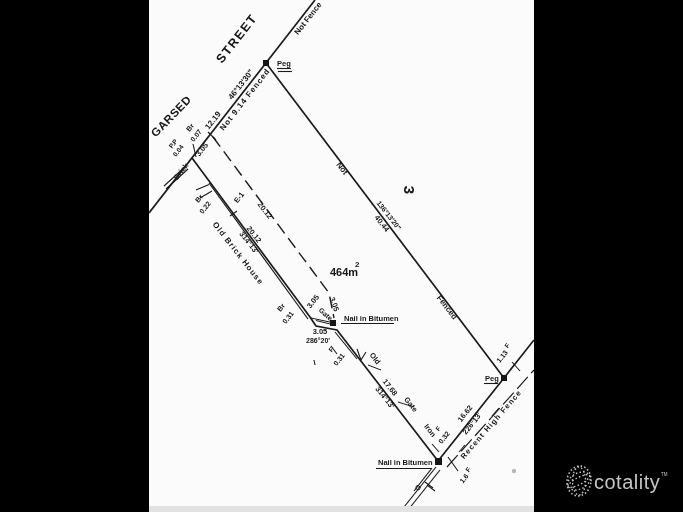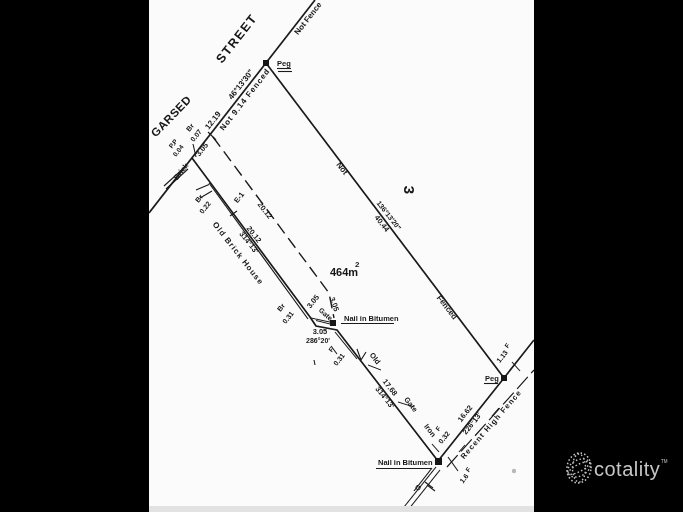--- a/index.html
+++ b/index.html
@@ -194,21 +194,21 @@
 
     <text x="470" y="471" font-size="6.5" transform="rotate(-52 470 471)" text-anchor="middle">F</text>
     <text x="466" y="480" font-size="7" transform="rotate(-52 466 480)" text-anchor="middle">1.6</text>
 
     <text x="420" y="489" font-size="7" transform="rotate(-52 420 489)" text-anchor="middle">G</text>
   </svg>
   </div>
 
   <div style="position:absolute;left:149px;top:506px;width:385px;height:6px;background:#e2e2e2;"></div>
 
-  <div style="position:absolute;left:563px;top:446px;width:112px;height:42px;">
+  <div style="position:absolute;left:563px;top:459px;width:112px;height:42px;">
     <svg width="112" height="42" viewBox="0 0 112 42">
 
       <g fill="none" stroke="#c2c2c2">
         <ellipse cx="16" cy="22" rx="12" ry="15" stroke-width="1.6" stroke-dasharray="1.5,2.2" transform="rotate(8 16 22)"></ellipse>
         <ellipse cx="16" cy="22" rx="6.5" ry="14" stroke-width="1.4" stroke-dasharray="1.5,2.2"></ellipse>
         <ellipse cx="16" cy="22" rx="12" ry="8" stroke-width="1.4" stroke-dasharray="1.5,2.2" transform="rotate(-28 16 22)"></ellipse>
         <ellipse cx="16" cy="22" rx="12" ry="3.5" stroke-width="1.4" stroke-dasharray="1.5,2.2" transform="rotate(-28 16 22)"></ellipse>
       </g>
 
       <text x="31" y="30" font-size="20" style="fill:#c5c5c5;font-weight:normal;letter-spacing:0.5px;" font-family="Liberation Sans, sans-serif">cotality</text>

